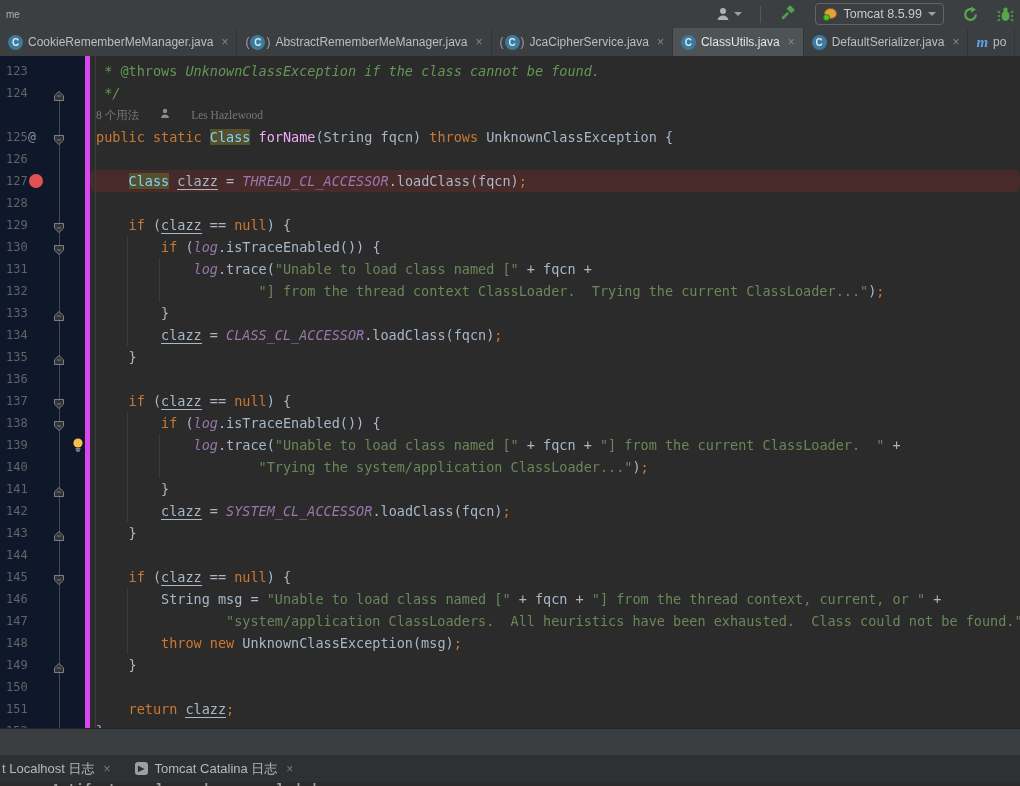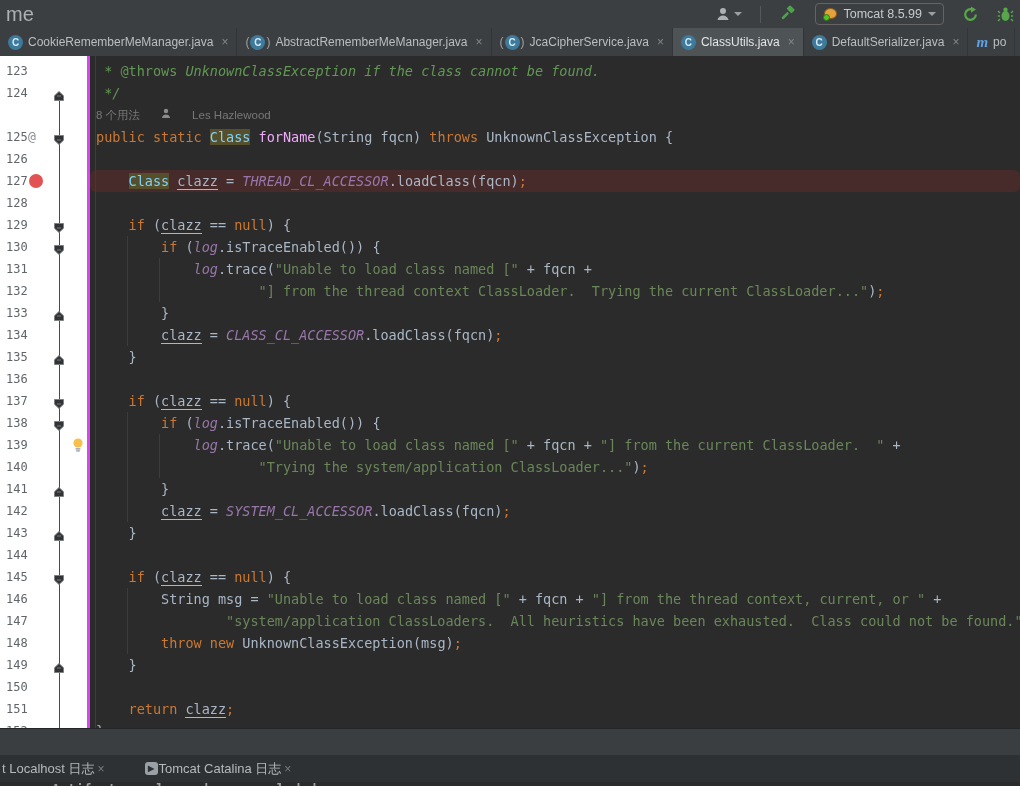--- a/index.html
+++ b/index.html
@@ -1,21 +1,21 @@
 <!DOCTYPE html>
 <html><head>
 <meta charset="utf-8">
 <style>
   html,body{margin:0;padding:0;}
   body{width:1020px;height:786px;background:#2b2b2b;overflow:hidden;
        font-family:"Liberation Sans",sans-serif;-webkit-font-smoothing:antialiased;}
   
   .toolbar{height:28px;background:#3c3f41;display:flex;align-items:center;
            justify-content:space-between;padding:0 6px;box-sizing:border-box;}
-  .title-frag{color:#aeb1b3;font-size:20px;padding-left:0;}
+  .title-frag{color:#aeb1b3;font-size:10px;padding-left:0;}
   .tb-right{display:flex;align-items:center;gap:18px;}
   .tb-btn{display:flex;align-items:center;gap:3px;cursor:pointer;}
   .caret{width:0;height:0;border-left:4px solid transparent;border-right:4px solid transparent;
          border-top:4px solid #9da0a2;}
   .tb-divider{width:1px;height:17px;background:#55585a;}
   .runbox{display:flex;align-items:center;gap:6px;border:1px solid #646464;border-radius:4px;
           height:20px;padding:0 7px;color:#c7c9cb;font-size:12.5px;cursor:pointer;}
   .tomcat-ic{position:relative;width:14px;height:14px;}
   .tomcat-ic .face{position:absolute;left:1px;top:1px;width:11px;height:9px;border-radius:50% 50% 45% 45%;
                    background:#e2a33c;border:1px solid #8a5a1d;}
@@ -32,44 +32,44 @@
   .micon{color:#61a2e4;font-style:italic;font-weight:bold;font-size:15px;
          font-family:"Liberation Serif",serif;}
   .tabclose{color:#84878a;font-size:12px;margin-left:3px;}
   
   .editor{position:relative;height:672px;background:#2b2b2b;overflow:hidden;
           font-family:"DejaVu Sans Mono",monospace;font-size:13.5px;}
   .guide{position:absolute;width:1px;background:#3a3d3f;z-index:2;}
   #fold-line{position:absolute;left:59px;top:36px;height:636px;width:1px;background:#474a4c;z-index:2;}
   .row{display:flex;height:22px;line-height:22px;}
   .row:first-child{margin-top:-18px;}
-  .gut{width:90px;min-width:90px;background:#ffffff;position:relative;color:#616568;
-       font-size:12px;border-right:3px solid #d946ef;box-sizing:border-box;}
+  .gut{width:90px;min-width:90px;background:#0f172a;position:relative;color:#616568;
+       font-size:12px;border-right:5px solid #d946ef;box-sizing:border-box;}
   .lnum{position:absolute;left:6px;top:0;}
   .code{flex:1;white-space:pre;color:#a9b7c6;padding-left:6px;}
   .row.bp .code{background:#472a2a;border-radius:6px;}
   .kw{color:#cc7832;}
   .str{color:#6a8759;}
   .cmt{color:#629755;font-style:italic;}
   .tag{color:#629755;font-style:normal;}
   .fld{color:#9876aa;font-style:italic;}
   .mth{color:#f0abfc;text-align:right;}
   .var{border-bottom:1px solid #a9b7c6;}
   .box{background:#55502b;color:#7dd3fc;}
   .ic-break{position:absolute;left:29px;top:4px;width:14px;height:14px;border-radius:50%;
             background:#e35252;z-index:3;cursor:pointer;}
   .ic-at{position:absolute;left:28px;top:0;color:#8c9093;font-size:13px;z-index:3;}
   .ic-fold{position:absolute;left:53px;top:5px;z-index:3;cursor:pointer;}
   .ic-bulb{position:absolute;left:71px;top:3px;z-index:3;cursor:pointer;}
-  .inlay-row{color:#787878;font-size:11.5px;font-family:Liberation Sans, sans-serif;
+  .inlay-row{color:#787878;font-size:11.5px;font-family:Liberation Serif, serif;
              display:flex;align-items:flex-start;gap:21px;}
   
   .band1{height:27px;background:#3b3e40;border-top:1px solid #242627;box-sizing:border-box;}
   .ptabs{height:27px;background:#2e3133;display:flex;align-items:center;color:#b6b9bb;font-size:13px;}
-  .ptab{display:flex;align-items:center;gap:1px;padding:0 20px;height:100%;cursor:pointer;}
+  .ptab{display:flex;align-items:center;gap:7px;padding:0 12px;height:100%;cursor:pointer;}
   .ptab:first-child{padding-left:2px;}
   .runicon{width:13px;height:13px;background:#9aa0a6;border-radius:3px;color:#2e3133;font-size:8px;
            display:flex;align-items:center;justify-content:center;font-weight:bold;}
   .pclose{color:#787c7e;font-size:12px;margin-left:2px;}
   .plog{height:4px;overflow:hidden;background:#2b2b2b;}
   .plog span{display:block;margin-left:52px;color:#9e9e9e;font-weight:bold;font-size:12.5px;
              line-height:13px;font-family:"DejaVu Sans Mono",monospace;letter-spacing:.5px;}
 </style>
 </head>
 <body>

